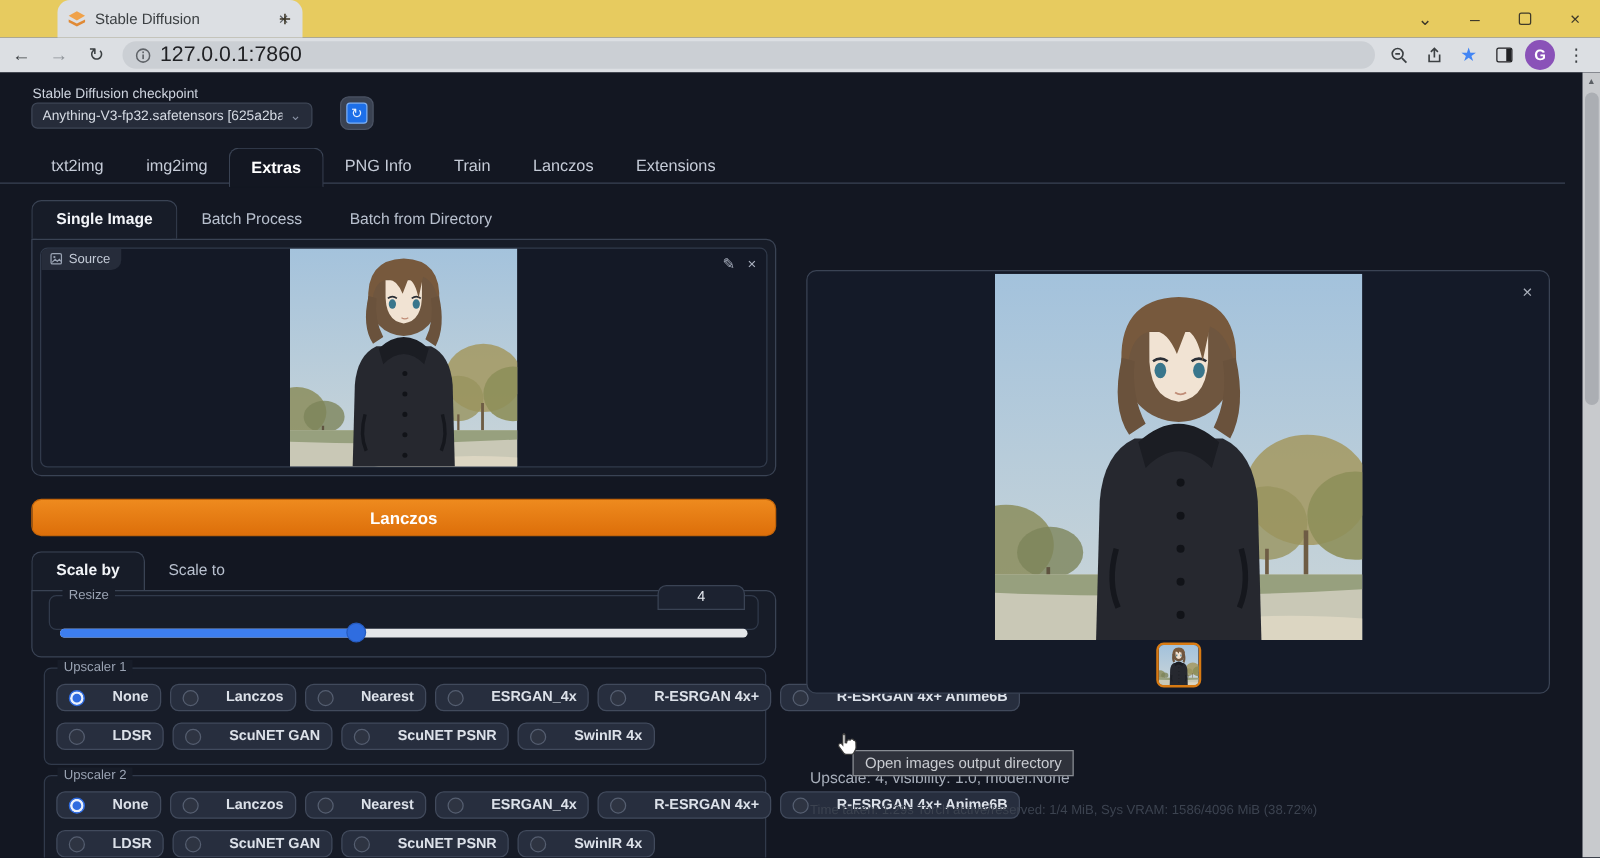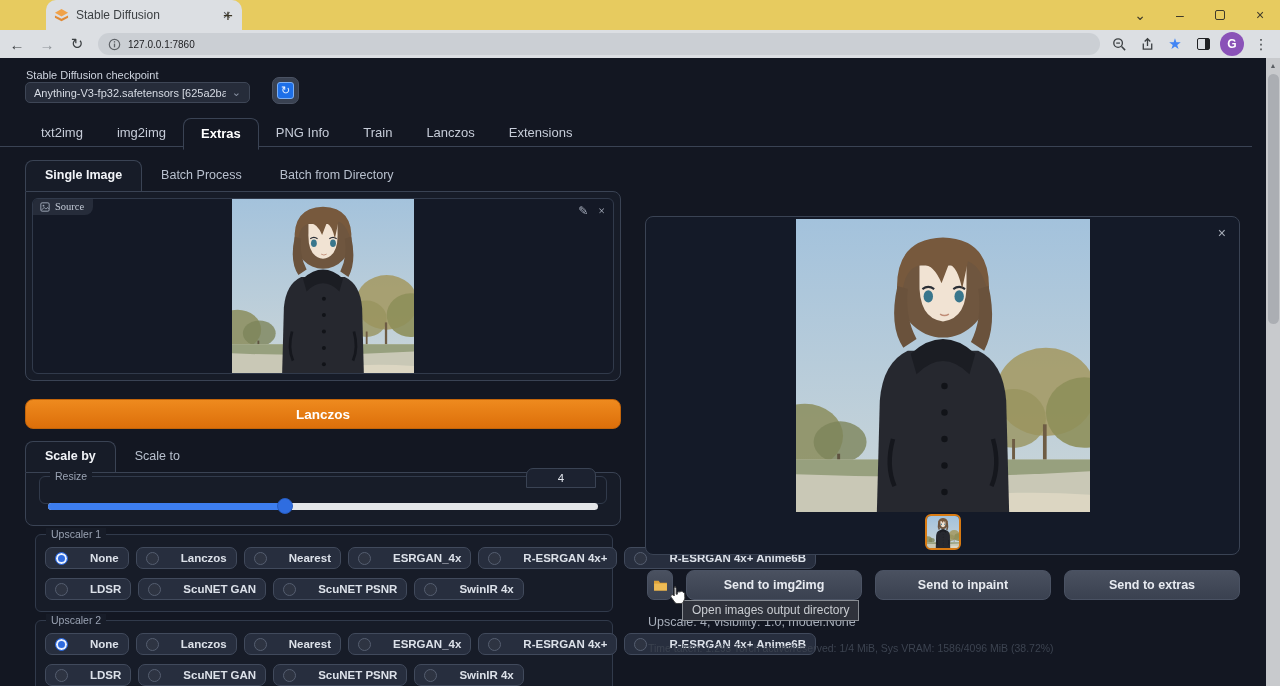--- a/index.html
+++ b/index.html
@@ -19,21 +19,21 @@
     color:#3f3a2a; font-size:14px; }
   .maxglyph { width:10px; height:10px; border:1.5px solid #3f3a2a; border-radius:2px; }
 
   .toolbar { position:relative; width:1280px; height:28px; background:#dcdfe3;
     display:flex; align-items:center; }
   .navbtn { width:26px; height:24px; display:flex; align-items:center; justify-content:center;
     font-size:15px; color:#3c4043; margin-left:4px; }
   .navbtn.fwd { color:#8d9297; }
   .urlpill { height:22px; flex:0 0 1002px; margin-left:8px; background:#cbcfd4; border-radius:11px;
     display:flex; align-items:center; padding:0 10px; gap:7px; }
-  .urltext { font-size:10px; color:#202124; }
+  .urltext { font-size:17px; color:#202124; }
   .tb-icons { display:flex; align-items:center; gap:6px; margin-left:8px; }
   .tbico { width:22px; height:22px; display:flex; align-items:center; justify-content:center; }
   .star { color:#4285f4; font-size:15px; }
   .sidepanel { width:13px; height:12px; border:1.6px solid #202124; border-radius:2px;
     position:relative; }
   .sidepanel::after { content:""; position:absolute; right:0; top:0; width:4px; height:100%;
     background:#202124; }
   .avatar { width:24px; height:24px; border-radius:50%; background:#8a52b8; color:#fff;
     font-size:12px; font-weight:700; display:flex; align-items:center; justify-content:center; }
   .dots { font-size:14px; color:#3c4043; }
@@ -61,21 +61,21 @@
   
   .left-col { position:absolute; left:25px; top:102px; width:596px; }
   .subtabs { display:flex; align-items:flex-end; height:31px; }
   .stab { padding:7px 19px 9px; font-size:12.5px; color:#b8c0ce; }
   .stab.active { background:#171c28; border:1px solid #3a4354; border-bottom:none;
     border-radius:8px 8px 0 0; color:#f2f4f8; font-weight:600; }
 
   .img-block { position:relative; width:596px; height:190px; background:#171c28;
     border:1px solid #3a4354; border-radius:0 8px 8px 8px; }
   .img-inner { position:absolute; inset:6px; background:#141926; border:1px solid #313a4b;
-    border-radius:6px; overflow:hidden;font-family:Liberation Serif, serif; }
+    border-radius:6px; overflow:hidden; }
   .src-chip { position:absolute; left:0; top:0; background:#262c3a; border-radius:0 0 8px 0;
     padding:2px 9px 3px 7px; display:flex; align-items:center; gap:5px; z-index:2; }
   .src-chip span { font-size:10.5px; color:#c3cad6; }
   .img-tools { position:absolute; right:8px; top:5px; display:flex; gap:10px; align-items:center; z-index:2; }
   .img-tool { font-size:12px; color:#aab1bf; }
   .src-image { position:absolute; left:50%; top:50%; transform:translate(-50%,-50%); }
 
   .generate-btn { margin-top:18px; width:596px; height:30px; border:1px solid #c2640a; border-radius:8px;
     background:linear-gradient(180deg,#ee8a1e,#dd6f0a); color:#ffffff; font-weight:700;
     font-size:13.5px; display:flex; align-items:center; justify-content:center; }
@@ -416,30 +416,20 @@
           <use href="#girl-scene"></use>
         </svg>
       <span class="gal-close">×</span>
       <div class="thumb">
         <svg width="32" height="32">
             <use href="#girl-scene"></use>
           </svg>
       </div>
     </div>
 
-    <div class="actions">
-      <div class="folder-btn">
-        <svg width="15" height="12">
-            <use href="#folder-glyph"></use>
-          </svg>
-      </div>
-      <div class="send-btn send-img2img">Send to img2img</div>
-      <div class="send-btn send-inpaint">Send to inpaint</div>
-      <div class="send-btn send-extras">Send to extras</div>
-    </div>
 
     <div class="tooltip">Open images output directory</div>
     <svg class="cursor" width="20" height="22" viewBox="0 0 16 18">
       <path d="M6 1.5c.8 0 1.3.6 1.3 1.4v4.6l.9.1.2-1c.1-.7.8-1.1 1.5-1l.7.2c.2-.5.8-.8 1.4-.7.5.1.9.5 1 .9.6 0 1.2.5 1.3 1.1l.1 3.3c0 .6-.1 1.2-.4 1.7l-1 2c-.3.7-1 1.1-1.8 1.1H8.1c-.7 0-1.4-.3-1.8-.9L3.2 10c-.5-.7-.2-1.7.6-2 .5-.2 1.1 0 1.4.4l.5.6V2.9c0-.8.5-1.4 1.3-1.4z" fill="#ffffff" stroke="#3a3a3a" stroke-width=".8"></path>
     </svg>
     <div class="result-info">Upscale: 4, visibility: 1.0, model:None</div>
     <div class="perf-info">Time taken: 1.29s  Torch active/reserved: 1/4 MiB, Sys VRAM: 1586/4096 MiB (38.72%)</div>
   </div>
 
   <div class="scrollbar">

